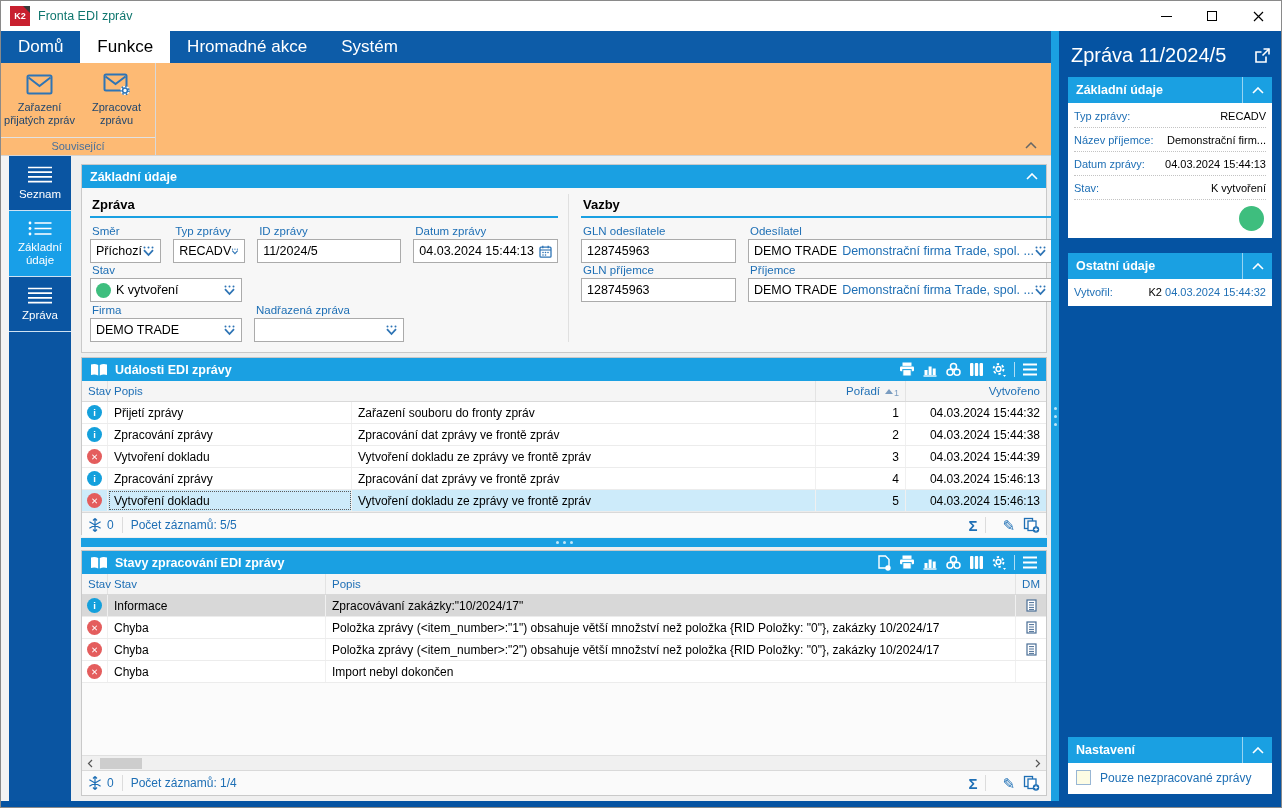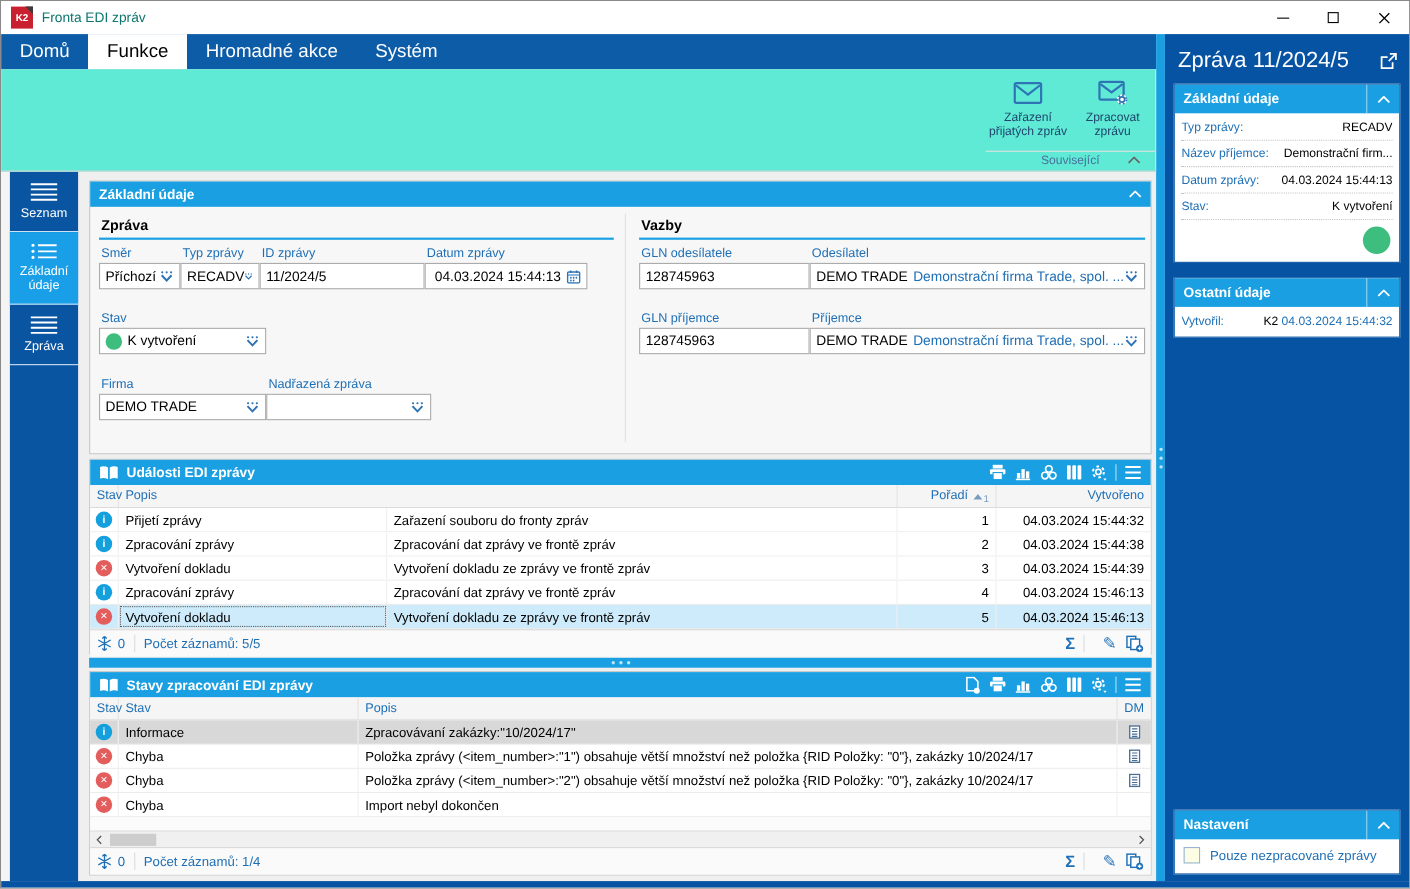--- a/index.html
+++ b/index.html
@@ -22,21 +22,21 @@
   .content-row { flex:1 1 auto; display:flex; min-height:0; }
   .left-col { width:1050px; flex:0 0 auto; display:flex; flex-direction:column; min-height:0; }
 
   
   .tabs { height:32px; background:#0D5CA8; display:flex; align-items:stretch; flex:0 0 auto; }
   .tab { padding:0 17px; display:flex; align-items:center; color:#fff; font-size:17px; cursor:default; }
   .tab.active { background:#fff; color:#000; }
   .tabs .spacer { flex:1; }
 
   
-  .ribbon { height:93px; background:#5eead4; border-bottom:1px solid #d4d4d4; display:flex; position:relative; flex:0 0 auto;justify-content:flex-end; }
+  .ribbon { height:93px; background:#fdba74; border-bottom:1px solid #d4d4d4; display:flex; position:relative; flex:0 0 auto; }
   .ribbon-group { width:155px; display:flex; flex-direction:column; border-right:1px solid #d9d9d9; }
   .rg-buttons { flex:1; display:flex; }
   .rbtn { width:77px; display:flex; flex-direction:column; align-items:center; padding-top:8px; cursor:default; }
   .rbtn .ric { height:26px; display:flex; align-items:center; }
   .rbtn .rlabel { font-size:11px; color:#20466e; text-align:center; line-height:13px; margin-top:4px; }
   .rg-label { border-top:1px solid #e2e2e2; text-align:center; font-size:11px; color:#49719c; padding:2px 0 3px; }
   .ribbon-collapse { position:absolute; right:14px; bottom:6px; cursor:default; }
 
   
   .body-row { flex:1 1 auto; display:flex; min-height:0; background:#EFEFEF; }
@@ -55,21 +55,21 @@
   .ch-tools .tdiv { width:1px; height:15px; background:rgba(255,255,255,.65); }
   .ch-chev { margin-left:auto; }
 
   
   .form-panel { border:1px solid #c9c9c9; background:#F7F7F7; flex:0 0 auto; display:flex; flex-direction:column; }
   .form-content { display:flex; padding:6px 8px 10px 8px; }
   .fgroup { display:flex; flex-direction:column; }
   .fg-left { width:478px; flex:0 0 auto; padding-right:10px; }
   .fg-right { flex:1; border-left:1px solid #e0e0e0; padding-left:12px; }
   .fg-title { font-size:13px; font-weight:bold; color:#000; padding:3px 0 4px 2px; border-bottom:2px solid #1AA0E2; margin-bottom:6px; }
-  .frow { display:flex; margin-bottom:20px; }
+  .frow { display:flex; gap:12px; margin-bottom:0; }
   .ffield { display:flex; flex-direction:column; }
   .flabel { font-size:11.5px; color:#1E6FB5; padding:1px 0 2px 2px; white-space:nowrap; }
   .fbox { height:24px; background:#fff; border:1px solid #ABABAB; display:flex; align-items:center; padding:0 5px; font-size:12.5px; color:#000; white-space:nowrap; overflow:hidden; }
   .fbox .grow { flex:1; }
   .dot-green { width:15px; height:15px; border-radius:50%; background:#3EBE7E; flex:0 0 auto; margin-right:5px; }
   .link-blue { color:#1E6FB5; }
   .code-black { color:#000; margin-right:5px; }
 
   
   .table-panel { border:1px solid #c9c9c9; background:#fff; display:flex; flex-direction:column; min-height:0; }

